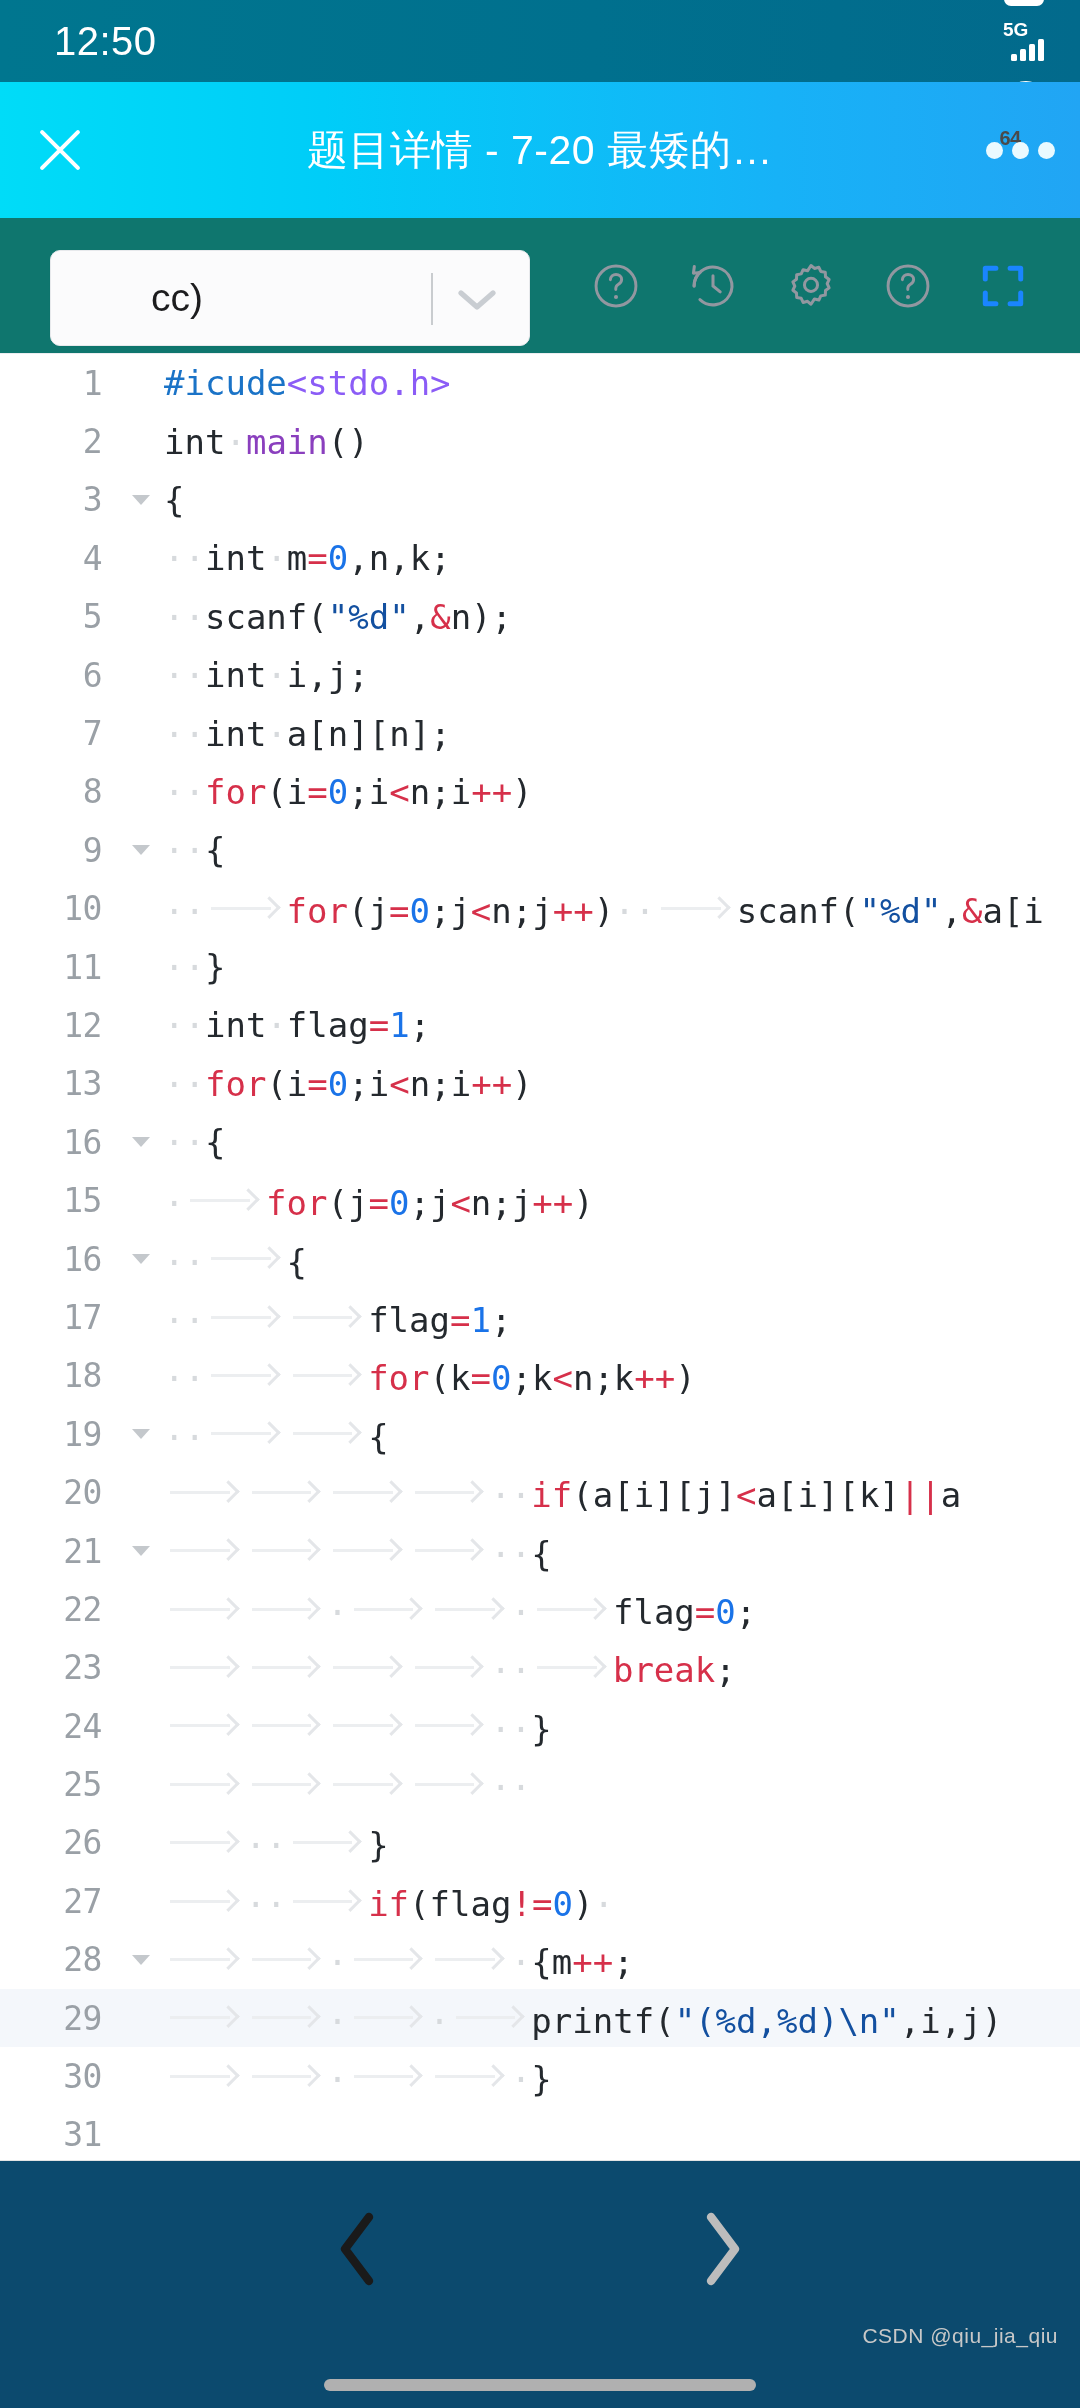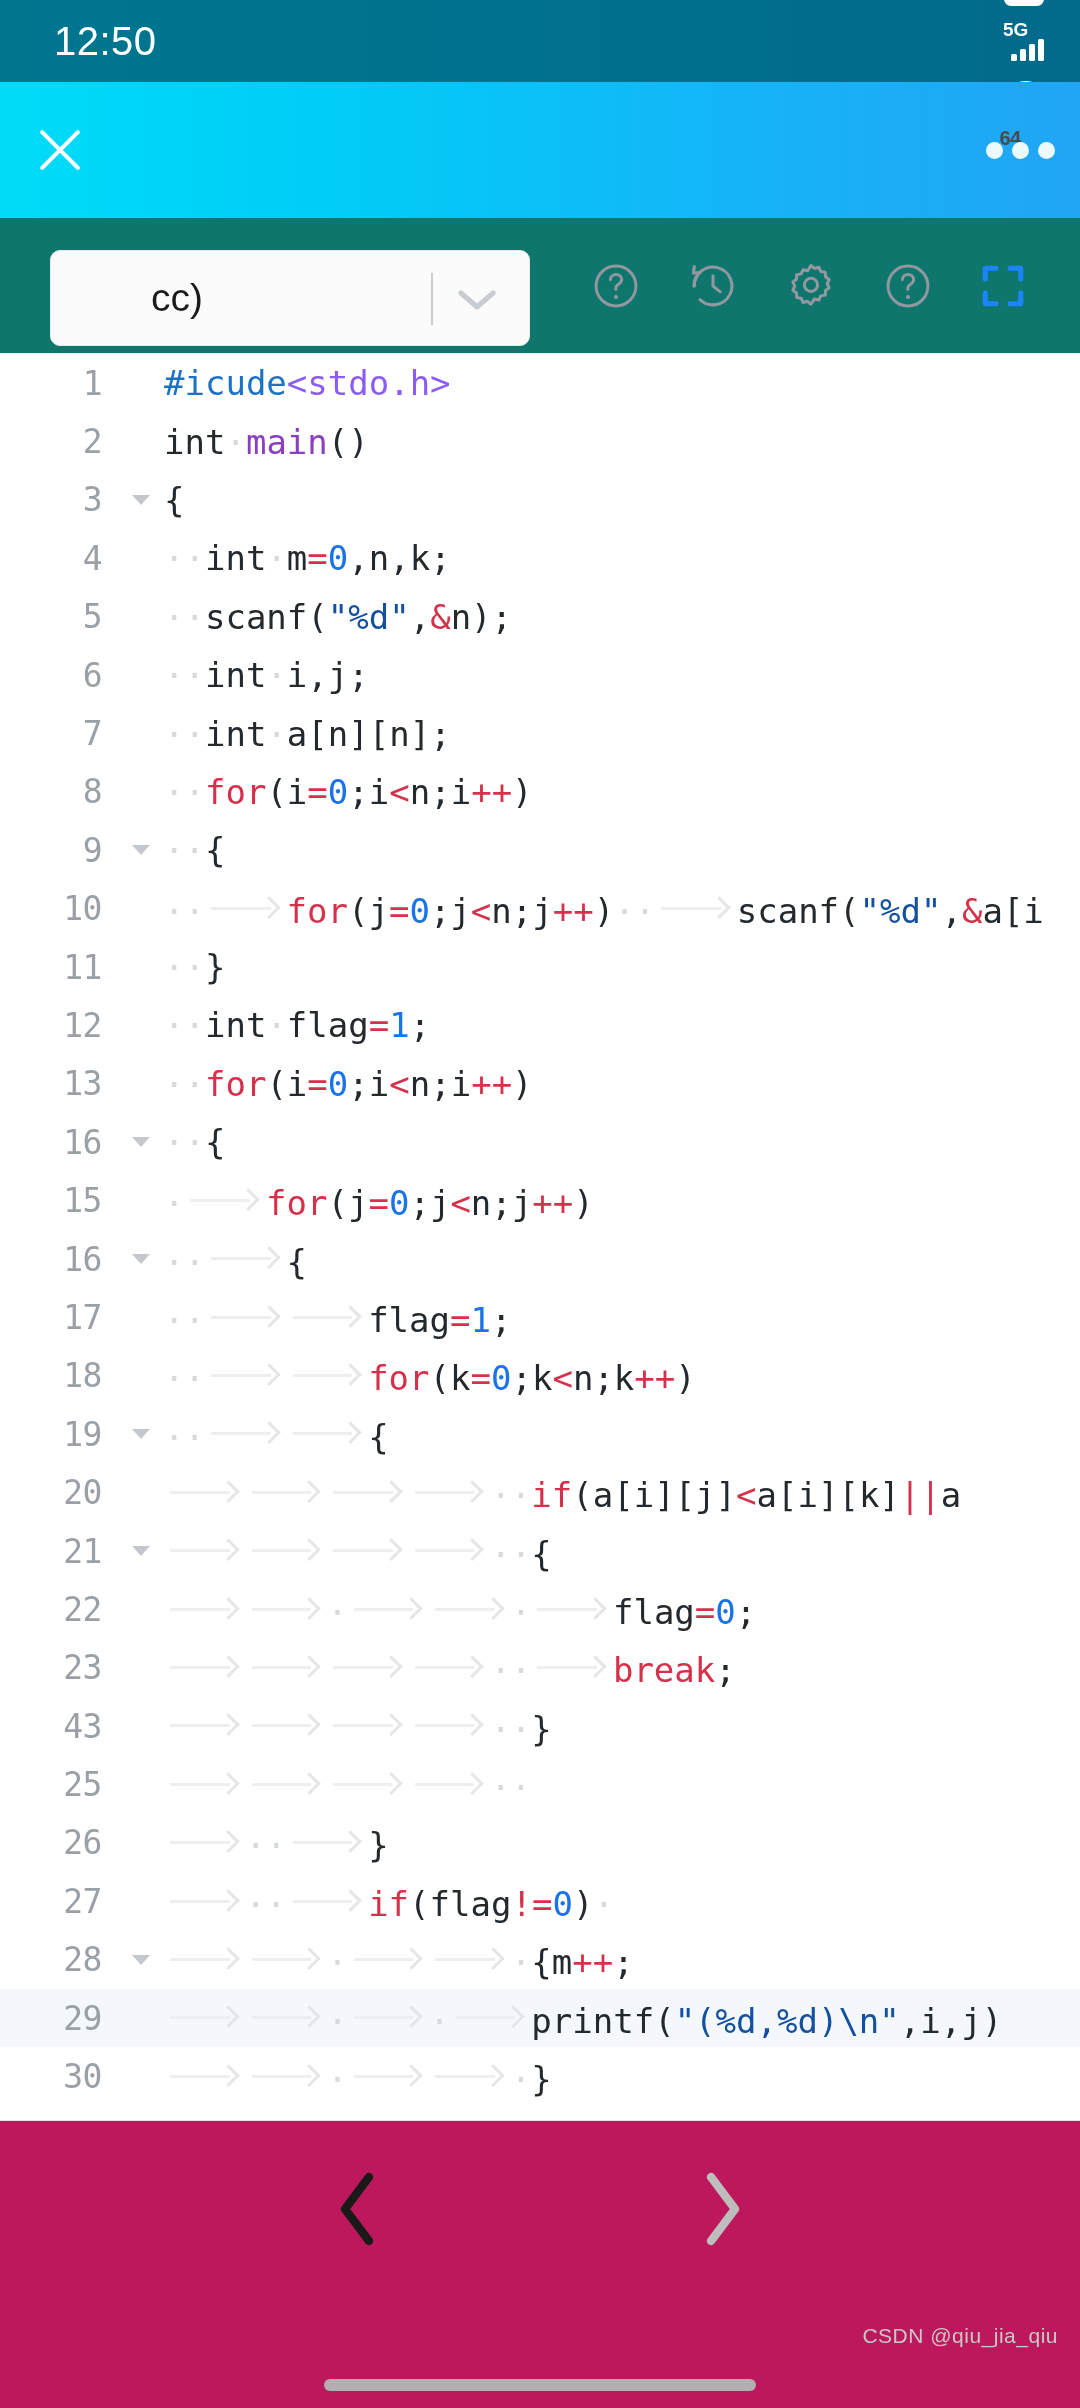--- a/index.html
+++ b/index.html
@@ -160,22 +160,22 @@
   }
   .ws-tab::after{
     content:""; position:absolute; right:11px; top:52%;
     width:13px;height:13px; margin-top:-6px;
     border-top:3px solid #e4e6e9; border-right:3px solid #e4e6e9;
     transform:rotate(45deg) translateY(-2px);
   }
 
   
   .bottombar{
-    position:absolute; left:0; right:0; bottom:0; height:288px;
-    background:#be185d;
+    position:absolute; left:0; right:0; bottom:0; height:248px;
+    background:#0c4a6e;
     border-top:1px solid #e3e3e3;
     display:flex; align-items:flex-start; justify-content:center;
     gap:310px; padding-top:48px;
   }
   .navchev{ cursor:pointer; }
   .watermark{
     position:absolute; right:22px; bottom:60px;
     color:#c8c8c8; font-size:21px; letter-spacing:.5px;
     font-family:"Liberation Sans", sans-serif;
   }
@@ -231,20 +231,21 @@
     </div>
   </div>
 </div>
 
 <div class="header">
   <div class="hdr-close">
     <svg width="58" height="58" viewBox="0 0 24 24">
       <path d="M4.6 4.6 L19.4 19.4 M19.4 4.6 L4.6 19.4" stroke="#ffffff" stroke-width="1.7" stroke-linecap="round" fill="none"></path>
     </svg>
   </div>
+  <div class="hdr-title">题目详情 - 7-20 最矮的…</div>
   <div class="hdr-more">
     <span></span>
     <span></span>
     <span></span>
   </div>
 </div>
 
 <div class="toolbar">
   <div class="ham">
     <i></i>
@@ -320,21 +321,21 @@
       <div class="row"><div class="gutter">16</div><div class="fold"><div class="tri"></div></div><div class="code"><span class="ws-dot">··</span><span class="t-pl">{</span></div></div>
       <div class="row"><div class="gutter">15</div><div class="fold"></div><div class="code"><span class="ws-dot">·</span><span class="ws-tab"></span><span class="t-kw">for</span><span class="t-pl">(j</span><span class="t-op">=</span><span class="t-num">0</span><span class="t-pl">;j</span><span class="t-op">&lt;</span><span class="t-pl">n;j</span><span class="t-op">++</span><span class="t-pl">)</span></div></div>
       <div class="row"><div class="gutter">16</div><div class="fold"><div class="tri"></div></div><div class="code"><span class="ws-dot">··</span><span class="ws-tab"></span><span class="t-pl">{</span></div></div>
       <div class="row"><div class="gutter">17</div><div class="fold"></div><div class="code"><span class="ws-dot">··</span><span class="ws-tab"></span><span class="ws-tab"></span><span class="t-pl">flag</span><span class="t-op">=</span><span class="t-num">1</span><span class="t-pl">;</span></div></div>
       <div class="row"><div class="gutter">18</div><div class="fold"></div><div class="code"><span class="ws-dot">··</span><span class="ws-tab"></span><span class="ws-tab"></span><span class="t-kw">for</span><span class="t-pl">(k</span><span class="t-op">=</span><span class="t-num">0</span><span class="t-pl">;k</span><span class="t-op">&lt;</span><span class="t-pl">n;k</span><span class="t-op">++</span><span class="t-pl">)</span></div></div>
       <div class="row"><div class="gutter">19</div><div class="fold"><div class="tri"></div></div><div class="code"><span class="ws-dot">··</span><span class="ws-tab"></span><span class="ws-tab"></span><span class="t-pl">{</span></div></div>
       <div class="row"><div class="gutter">20</div><div class="fold"></div><div class="code"><span class="ws-tab"></span><span class="ws-tab"></span><span class="ws-tab"></span><span class="ws-tab"></span><span class="ws-dot">··</span><span class="t-kw">if</span><span class="t-pl">(a[i][j]</span><span class="t-op">&lt;</span><span class="t-pl">a[i][k]</span><span class="t-op">||</span><span class="t-pl">a</span></div></div>
       <div class="row"><div class="gutter">21</div><div class="fold"><div class="tri"></div></div><div class="code"><span class="ws-tab"></span><span class="ws-tab"></span><span class="ws-tab"></span><span class="ws-tab"></span><span class="ws-dot">··</span><span class="t-pl">{</span></div></div>
       <div class="row"><div class="gutter">22</div><div class="fold"></div><div class="code"><span class="ws-tab"></span><span class="ws-tab"></span><span class="ws-dot">·</span><span class="ws-tab"></span><span class="ws-tab"></span><span class="ws-dot">·</span><span class="ws-tab"></span><span class="t-pl">flag</span><span class="t-op">=</span><span class="t-num">0</span><span class="t-pl">;</span></div></div>
       <div class="row"><div class="gutter">23</div><div class="fold"></div><div class="code"><span class="ws-tab"></span><span class="ws-tab"></span><span class="ws-tab"></span><span class="ws-tab"></span><span class="ws-dot">··</span><span class="ws-tab"></span><span class="t-kw">break</span><span class="t-pl">;</span></div></div>
-      <div class="row"><div class="gutter">43</div><div class="fold"></div><div class="code"><span class="ws-tab"></span><span class="ws-tab"></span><span class="ws-tab"></span><span class="ws-tab"></span><span class="ws-dot">··</span><span class="t-pl">}</span></div></div>
+      <div class="row"><div class="gutter">24</div><div class="fold"></div><div class="code"><span class="ws-tab"></span><span class="ws-tab"></span><span class="ws-tab"></span><span class="ws-tab"></span><span class="ws-dot">··</span><span class="t-pl">}</span></div></div>
       <div class="row"><div class="gutter">25</div><div class="fold"></div><div class="code"><span class="ws-tab"></span><span class="ws-tab"></span><span class="ws-tab"></span><span class="ws-tab"></span><span class="ws-dot">··</span></div></div>
       <div class="row"><div class="gutter">26</div><div class="fold"></div><div class="code"><span class="ws-tab"></span><span class="ws-dot">··</span><span class="ws-tab"></span><span class="t-pl">}</span></div></div>
       <div class="row"><div class="gutter">27</div><div class="fold"></div><div class="code"><span class="ws-tab"></span><span class="ws-dot">··</span><span class="ws-tab"></span><span class="t-kw">if</span><span class="t-pl">(flag</span><span class="t-op">!=</span><span class="t-num">0</span><span class="t-pl">)</span><span class="ws-dot">·</span></div></div>
       <div class="row"><div class="gutter">28</div><div class="fold"><div class="tri"></div></div><div class="code"><span class="ws-tab"></span><span class="ws-tab"></span><span class="ws-dot">·</span><span class="ws-tab"></span><span class="ws-tab"></span><span class="ws-dot">·</span><span class="t-pl">{m</span><span class="t-op">++</span><span class="t-pl">;</span></div></div>
       <div class="row active"><div class="gutter">29</div><div class="fold"></div><div class="code"><span class="ws-tab"></span><span class="ws-tab"></span><span class="ws-dot">·</span><span class="ws-tab"></span><span class="ws-dot">·</span><span class="ws-tab"></span><span class="t-pl">printf(</span><span class="t-str">"(%d,%d)\n"</span><span class="t-pl">,i,j)</span></div></div>
       <div class="row"><div class="gutter">30</div><div class="fold"></div><div class="code"><span class="ws-tab"></span><span class="ws-tab"></span><span class="ws-dot">·</span><span class="ws-tab"></span><span class="ws-tab"></span><span class="ws-dot">·</span><span class="t-pl">}</span></div></div>
       <div class="row"><div class="gutter">31</div><div class="fold"></div><div class="code"></div></div>
     </div>
 </div>
 

